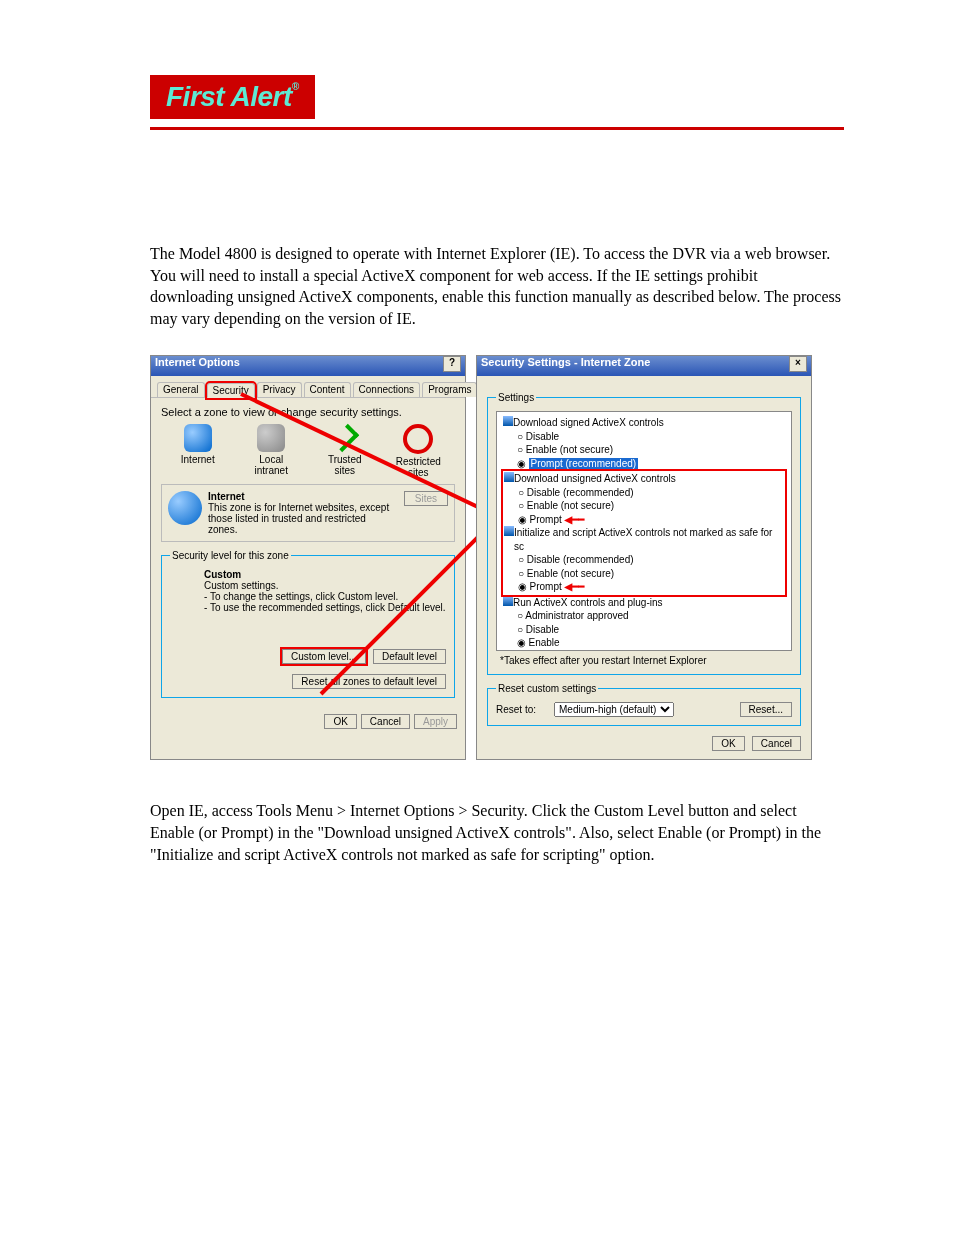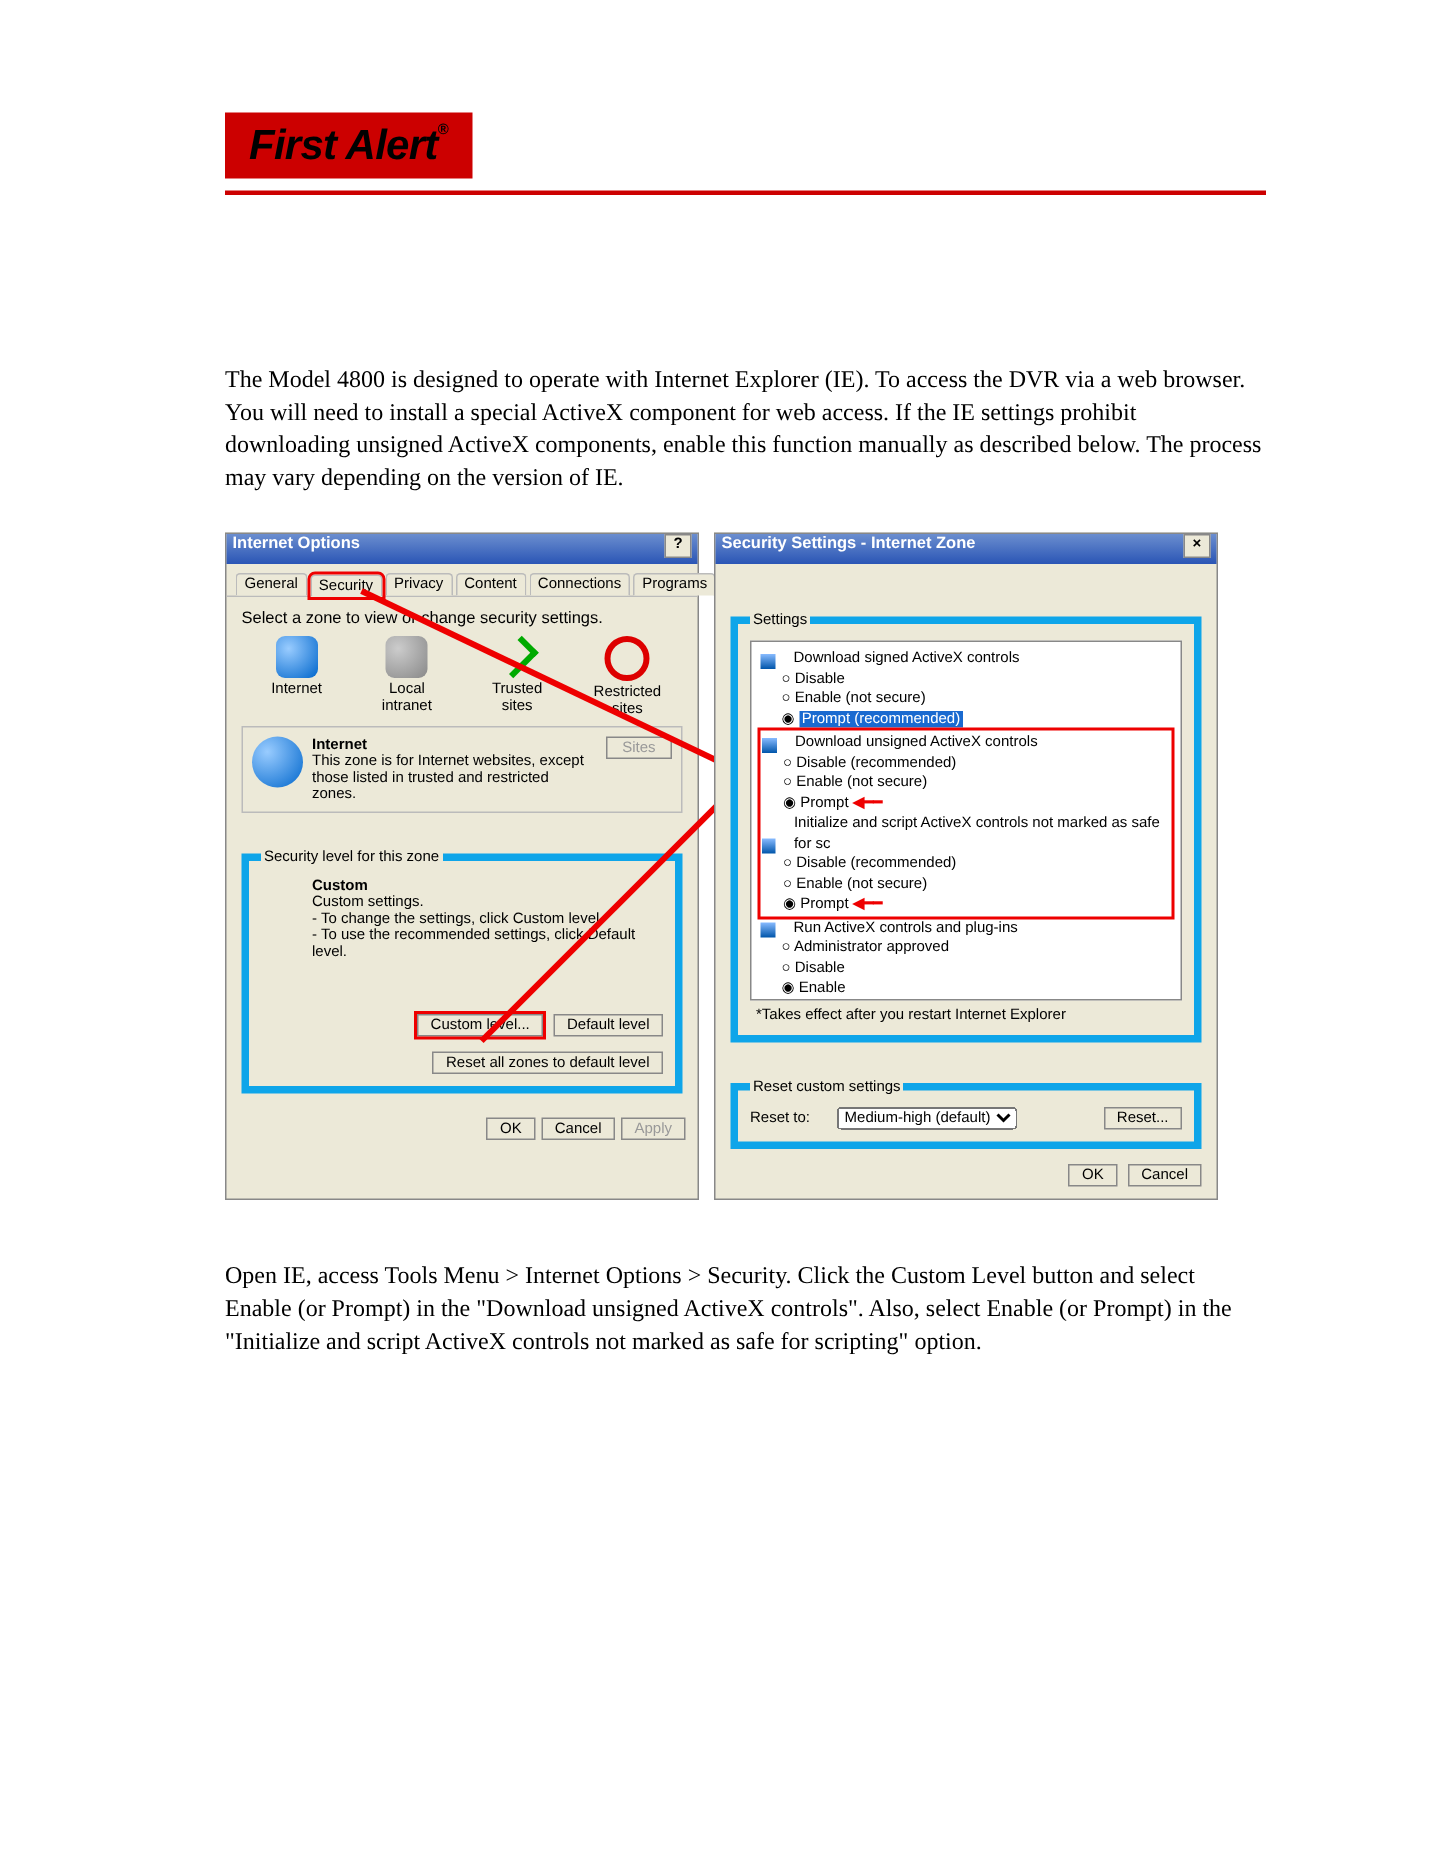--- a/index.html
+++ b/index.html
@@ -1,17 +1,17 @@
 <!DOCTYPE html>
 <html><head>
 <meta charset="utf-8">
 <style>
   body{margin:0;font-family:"Times New Roman",serif;font-size:16px;color:#000;background:#fff}
   .page{width:954px;min-height:1235px;position:relative;padding:75px 110px 80px 150px;box-sizing:border-box}
-  .logo{display:inline-block;background:#c00;color:#000000;font-family:"Arial Black",sans-serif;font-style:italic;font-weight:900;font-size:28px;padding:6px 16px;letter-spacing:-.5px}
+  .logo{display:inline-block;background:#c00;color:#5eead4;font-family:"Arial Black",sans-serif;font-style:italic;font-weight:900;font-size:28px;padding:6px 16px;letter-spacing:-.5px}
   .logo sup{font-size:10px;vertical-align:top}
   .hr-red{border:none;border-top:3px solid #c00;margin:8px 0 0}
   .para{margin-top:113px;line-height:1.35}
   .para2{margin-top:40px;line-height:1.35}
   .figs{margin-top:26px;display:flex;gap:10px;font-family:Tahoma,Arial,sans-serif;font-size:11px;color:#000}
   
   .dlg{background:#ece9d8;border:1px solid #888;box-sizing:border-box;position:relative}
   .dlg-l{width:316px}
   .titlebar{height:20px;background:linear-gradient(#6b8ecf,#2a55b5);color:#fff;font-weight:bold;display:flex;align-items:flex-start;padding:0 4px;font-size:11px}
   .titlebar .spacer{flex:1}
@@ -24,32 +24,32 @@
   .zone-row{display:flex;justify-content:space-around;margin:6px 0 4px;text-align:center;font-size:10px}
   .zone{display:flex;flex-direction:column;align-items:center;width:56px}
   .zicon{width:28px;height:28px;border-radius:6px;margin-bottom:2px}
   .z-internet{background:radial-gradient(circle at 30% 30%,#9cf,#06c)}
   .z-intranet{background:radial-gradient(circle at 30% 30%,#ccc,#888)}
   .z-trusted{border:4px solid #0a0;border-left:0;border-top:0;width:20px;height:12px;transform:rotate(-45deg);border-radius:0;margin:6px 0 8px}
   .z-restrict{border-radius:50%;border:4px solid #d00;width:22px;height:22px}
   .zone-box{border:1px solid #bbb;padding:6px;margin-top:6px;display:flex;gap:6px;font-size:10px}
   .zone-box .bigglobe{width:34px;height:34px;border-radius:50%;background:radial-gradient(circle at 30% 30%,#9cf,#06c);flex-shrink:0}
   .sites-btn{margin-left:auto;align-self:flex-start;padding:1px 10px;border:1px solid #888;background:#ece9d8;font-size:10px;color:#999}
-  fieldset{border:5px solid #0ea5e9;margin:24px 0 0;padding:8px;font-size:10px}
+  fieldset{border:1px solid #0ea5e9;margin:8px 0 0;padding:8px;font-size:10px}
   legend{font-size:10px;padding:0 2px}
   .btn{display:inline-block;padding:1px 8px;border:1px solid #888;background:#ece9d8;font-size:10px;white-space:nowrap}
   .btn-row{text-align:right;margin-top:10px}
   .btn-row .btn{margin-left:4px}
   .bottom-btns{display:flex;justify-content:flex-end;gap:4px;padding:8px}
   
   .dlg-r{width:336px}
   .settings-list{background:#fff;border:1px solid #888;height:230px;padding:4px 6px;font-size:10px;line-height:1.35;overflow:hidden;position:relative}
   .radio::before{content:"○ ";color:#000}
   .radio.on::before{content:"◉ ";}
-  .grp{display:flex;align-items:flex-end;gap:12px}
+  .grp{display:flex;align-items:flex-start;gap:0}
   .cube{width:10px;height:10px;background:linear-gradient(#8bf,#05a);display:inline-block}
   .indent{margin-left:14px}
   .sel-blue{background:#1a6ad0;color:#fff;padding:0 2px}
   .hl-big{outline:2px solid #e00}
   .arrow-r{color:#e00;font-weight:bold}
   .note{font-size:10px;margin:4px 0 0 4px}
   .reset-row{display:flex;align-items:center;gap:18px;font-size:10px}
   select{font-size:10px;font-family:inherit}
   
   .redline{position:absolute;background:#e00;transform-origin:left center;height:4px}

